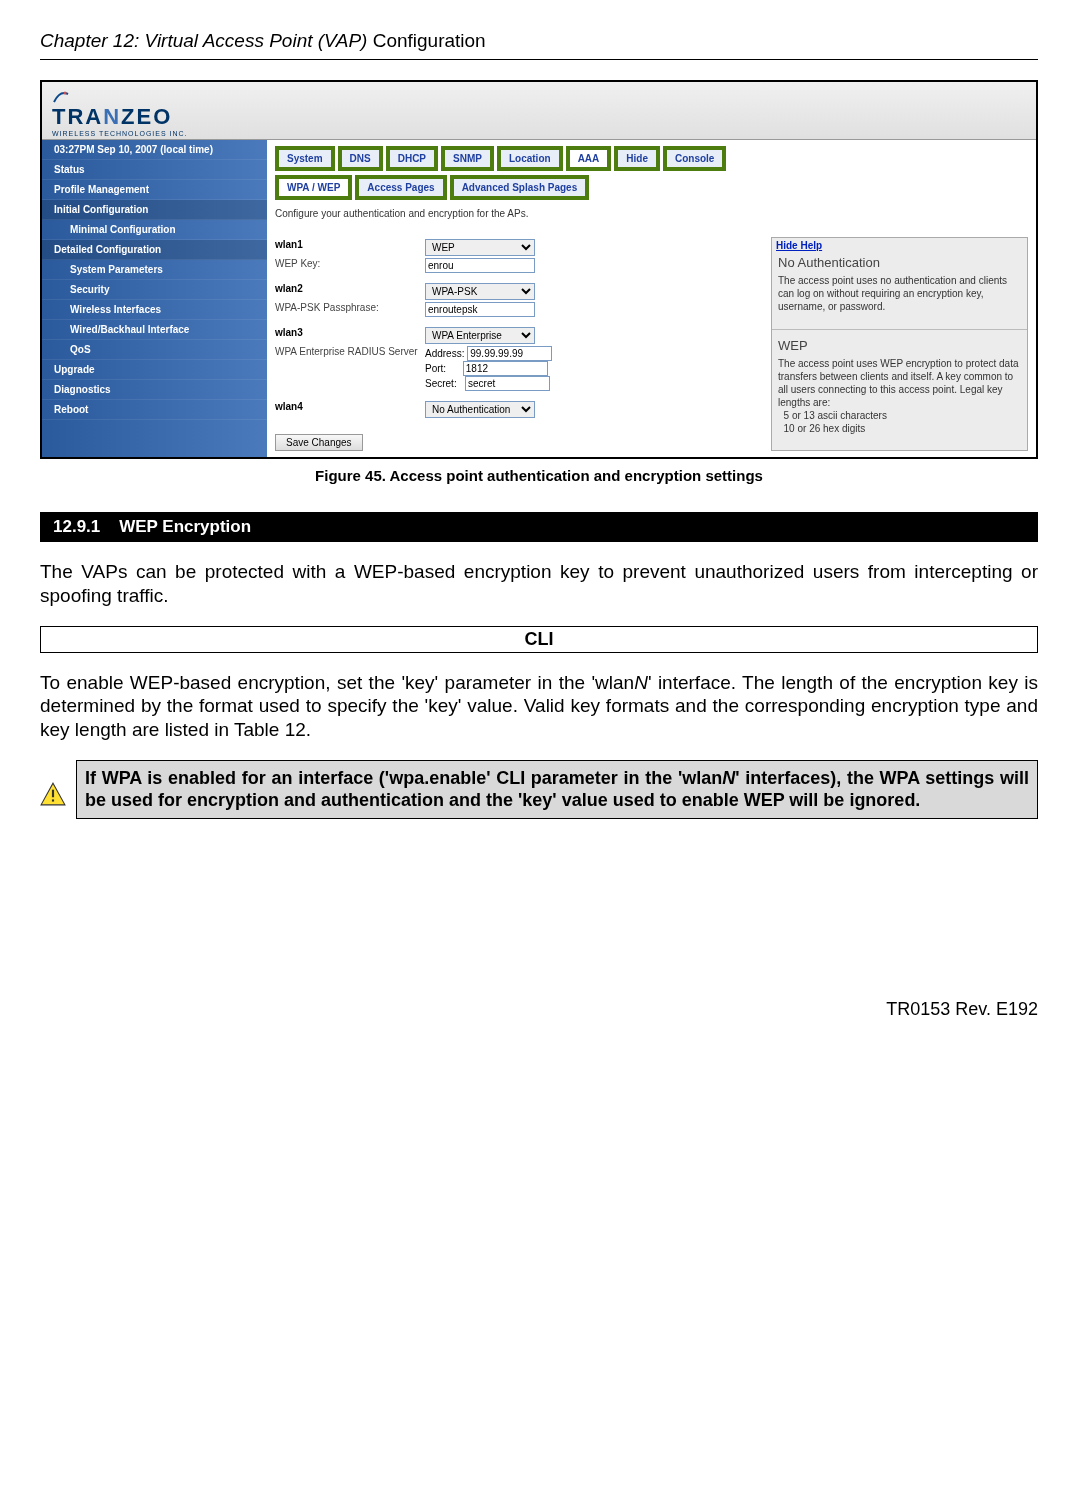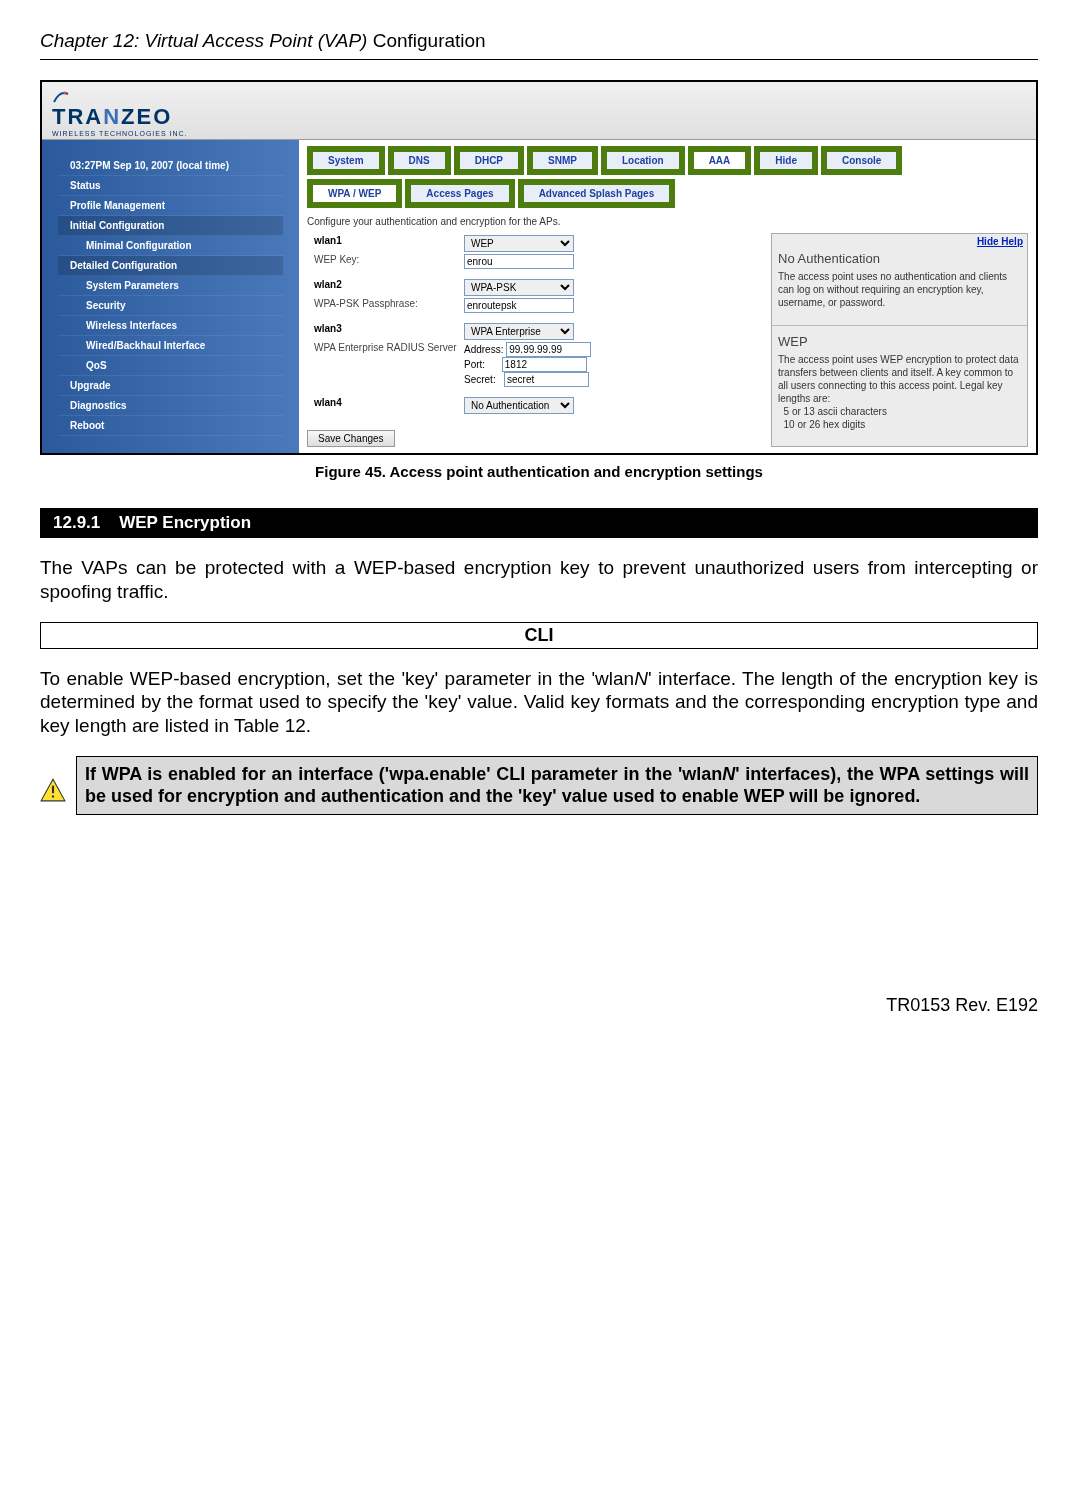--- a/index.html
+++ b/index.html
@@ -39,84 +39,84 @@
     color: #3a6fb5;
   }
   .logo-sub { font-size: 7px; letter-spacing: 1px; color: #003366; }
   .main-area { display: flex; background: #fff; }
   .sidebar {
     width: 225px;
     background: linear-gradient(to right, #2a5a9c, #4a7abc);
     color: #fff;
     font-size: 10px;
     font-family: Verdana, sans-serif;
-    padding: 16px;
+    padding: 0;
   }
   .sidebar-item {
     padding: 4px 8px 4px 12px;
     border-bottom: 1px solid rgba(255,255,255,0.08);
     font-weight: bold;
   }
   .sidebar-item.indent { padding-left: 28px; }
   .sidebar-item.header { background: rgba(0,0,0,0.15); }
   .content {
     flex: 1;
     background: #fff;
     padding: 6px 8px;
     position: relative;
   }
   .tab-row { display: flex; gap: 3px; margin-bottom: 4px; }
   .tab {
-    border: 6px solid #4d7c0f;
+    border: 4px solid #4d7c0f;
     background: #e8eef8;
     color: #2040a0;
     font-size: 10px;
     font-weight: bold;
-    padding: 3px 15px;
+    padding: 3px 8px;
     font-family: Verdana, sans-serif;
   }
   .tab.active { background: #fff; }
   .content-desc {
     font-family: Verdana, sans-serif;
     font-size: 10px;
-    margin: 8px 0 6px 0;
+    margin: 8px 0 18px 0;
     color: #333;
   }
   .config-area { display: flex; gap: 10px; }
   .form-col { flex: 1; font-family: Verdana, sans-serif; font-size: 10px; }
   .wlan-group { margin-bottom: 10px; }
   .wlan-label { font-weight: bold; display: inline-block; width: 150px; vertical-align: top; }
   .field-label { display: inline-block; width: 150px; vertical-align: top; color: #444; }
   select, input[type="text"] {
     font-size: 10px;
     font-family: Verdana, sans-serif;
     border: 1px solid #7a9bc4;
     padding: 1px 2px;
     width: 110px;
     box-sizing: border-box;
   }
   input[type="text"].short { width: 85px; }
-  .sub-row { margin: 2px 7px; }
+  .sub-row { margin: 2px 0; }
   .save-btn {
     border: 1px solid #999;
     background: linear-gradient(#f8f8f8, #ddd);
     font-size: 10px;
     padding: 2px 10px;
     margin-top: 6px;
     font-family: Verdana, sans-serif;
   }
   .help-box {
     width: 255px;
     border: 1px solid #aaa;
     background: #ececec;
     font-family: Verdana, sans-serif;
     font-size: 10px;
     color: #333;
   }
-  .help-box .hide-link { text-align: right; padding: 2px 4px; color: #0020c0; text-decoration: underline; font-weight: bold; }
+  .help-box .hide-link { padding: 2px 4px; color: #0020c0; text-decoration: underline; font-weight: bold; }
   .help-box .help-title { font-size: 13px; padding: 2px 6px; color: #444; }
   .help-box .help-text { padding: 2px 6px 10px 6px; line-height: 1.3; }
   .help-box hr { border: none; border-top: 1px solid #bbb; margin: 6px 0; }
   .figure-caption { text-align: center; font-weight: bold; font-size: 15px; margin: 8px 0 28px 0; }
   .section-bar {
     background: #000;
     color: #fff;
     font-weight: bold;
     font-size: 17px;
     padding: 4px 12px;

